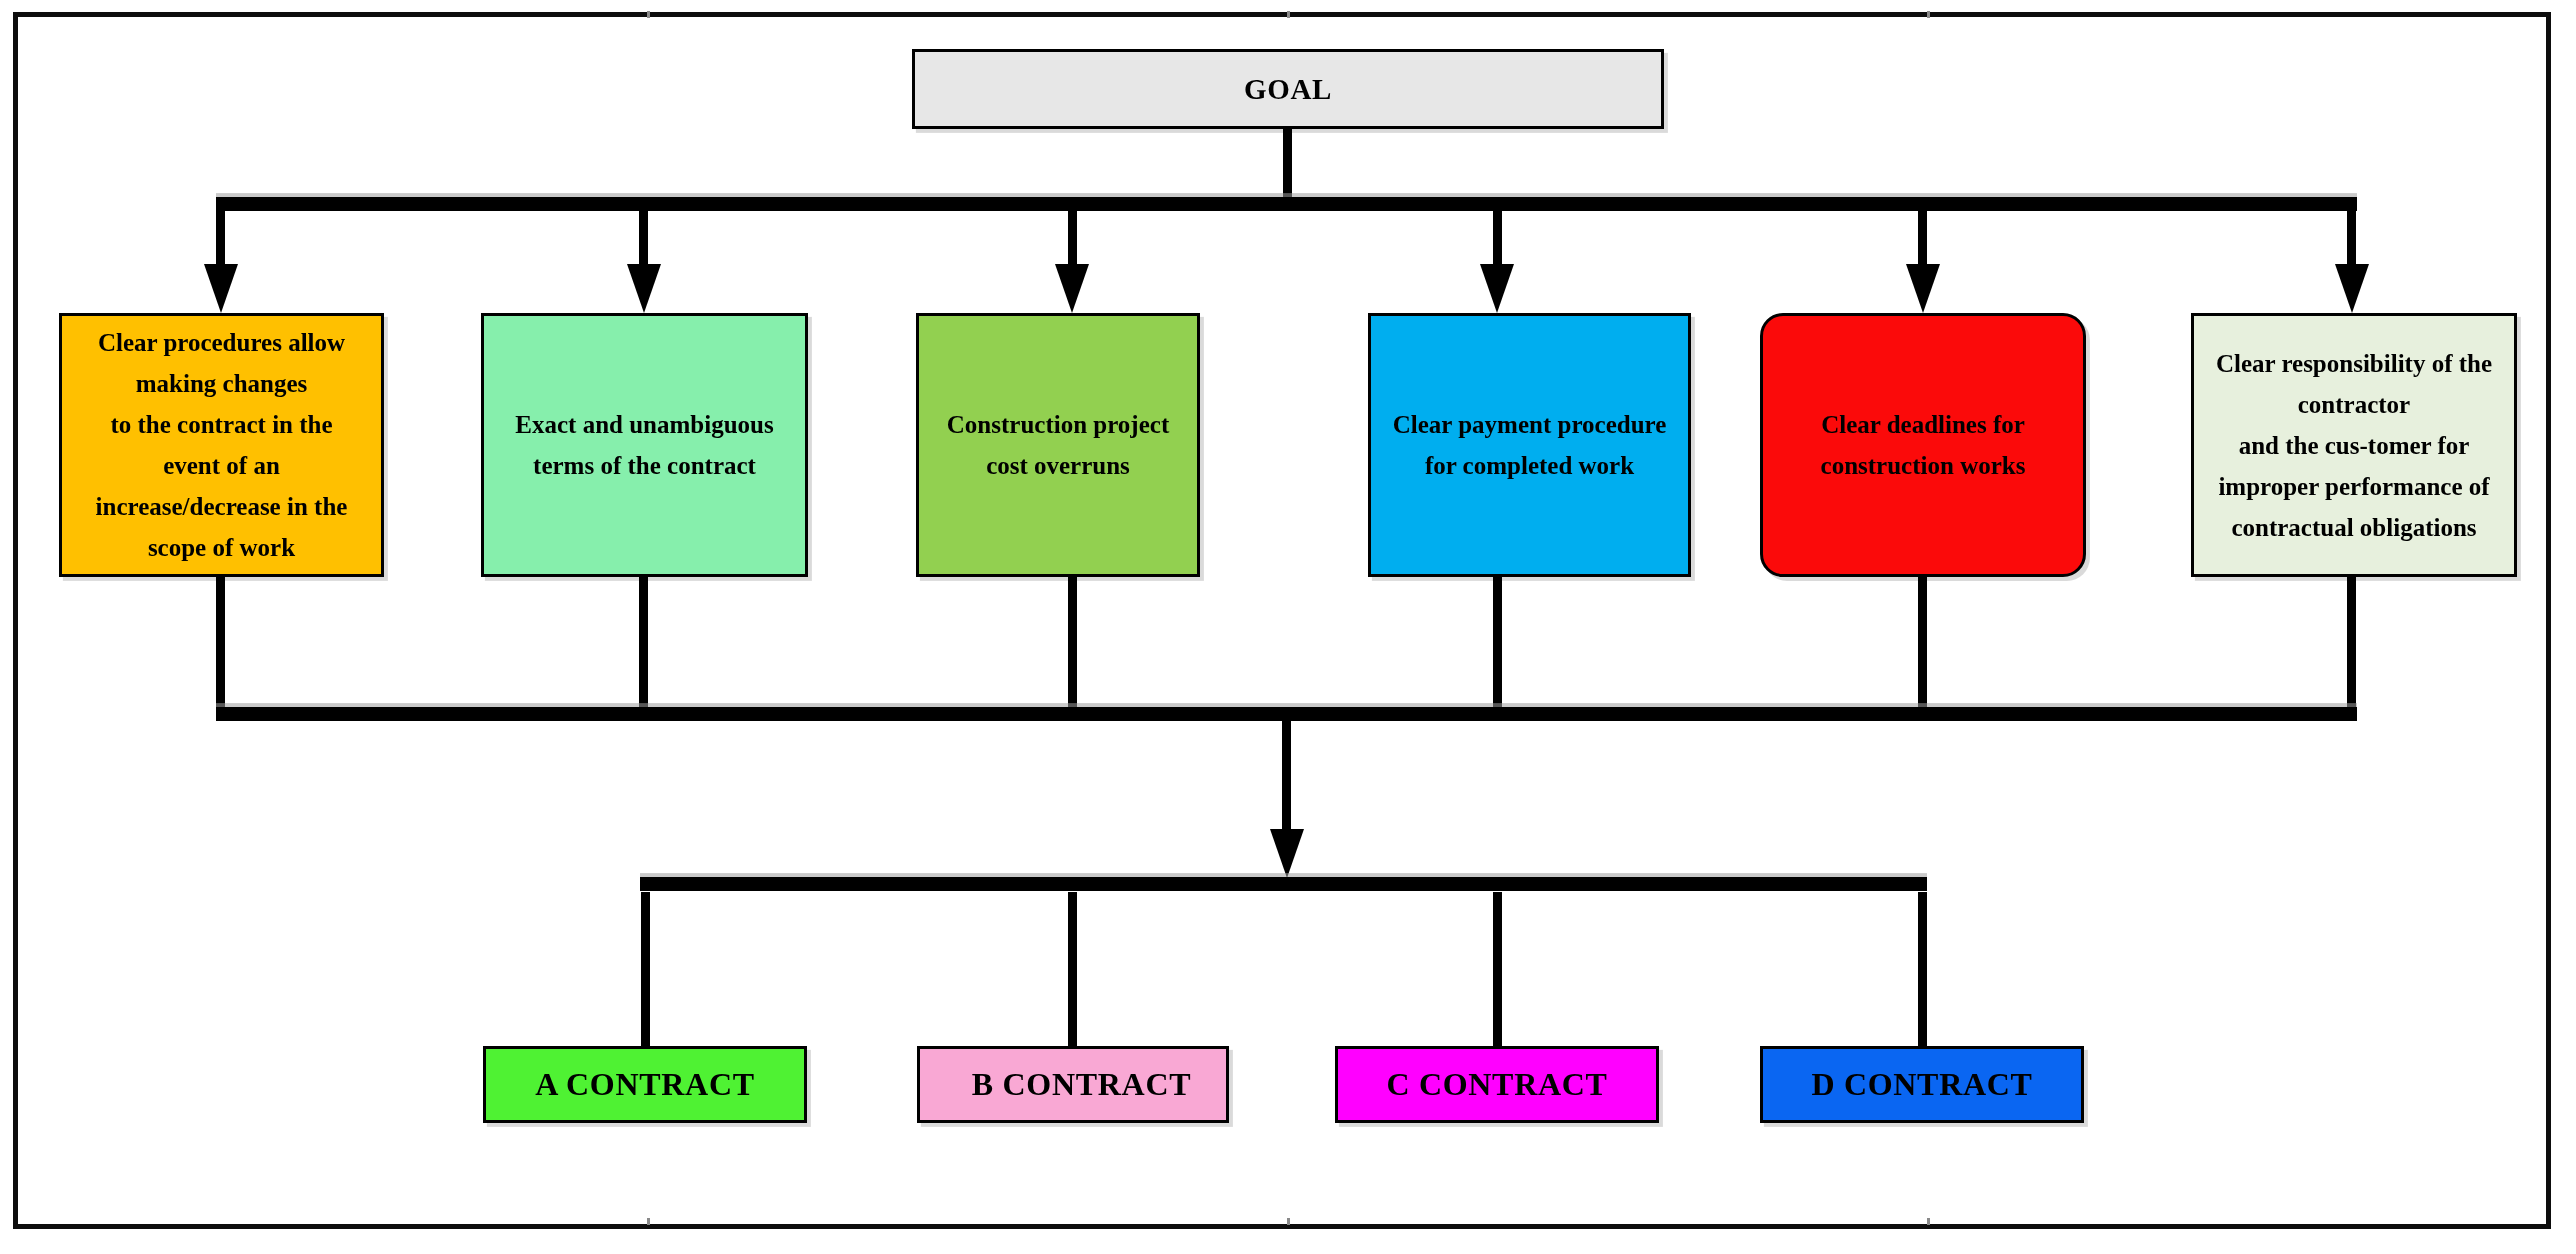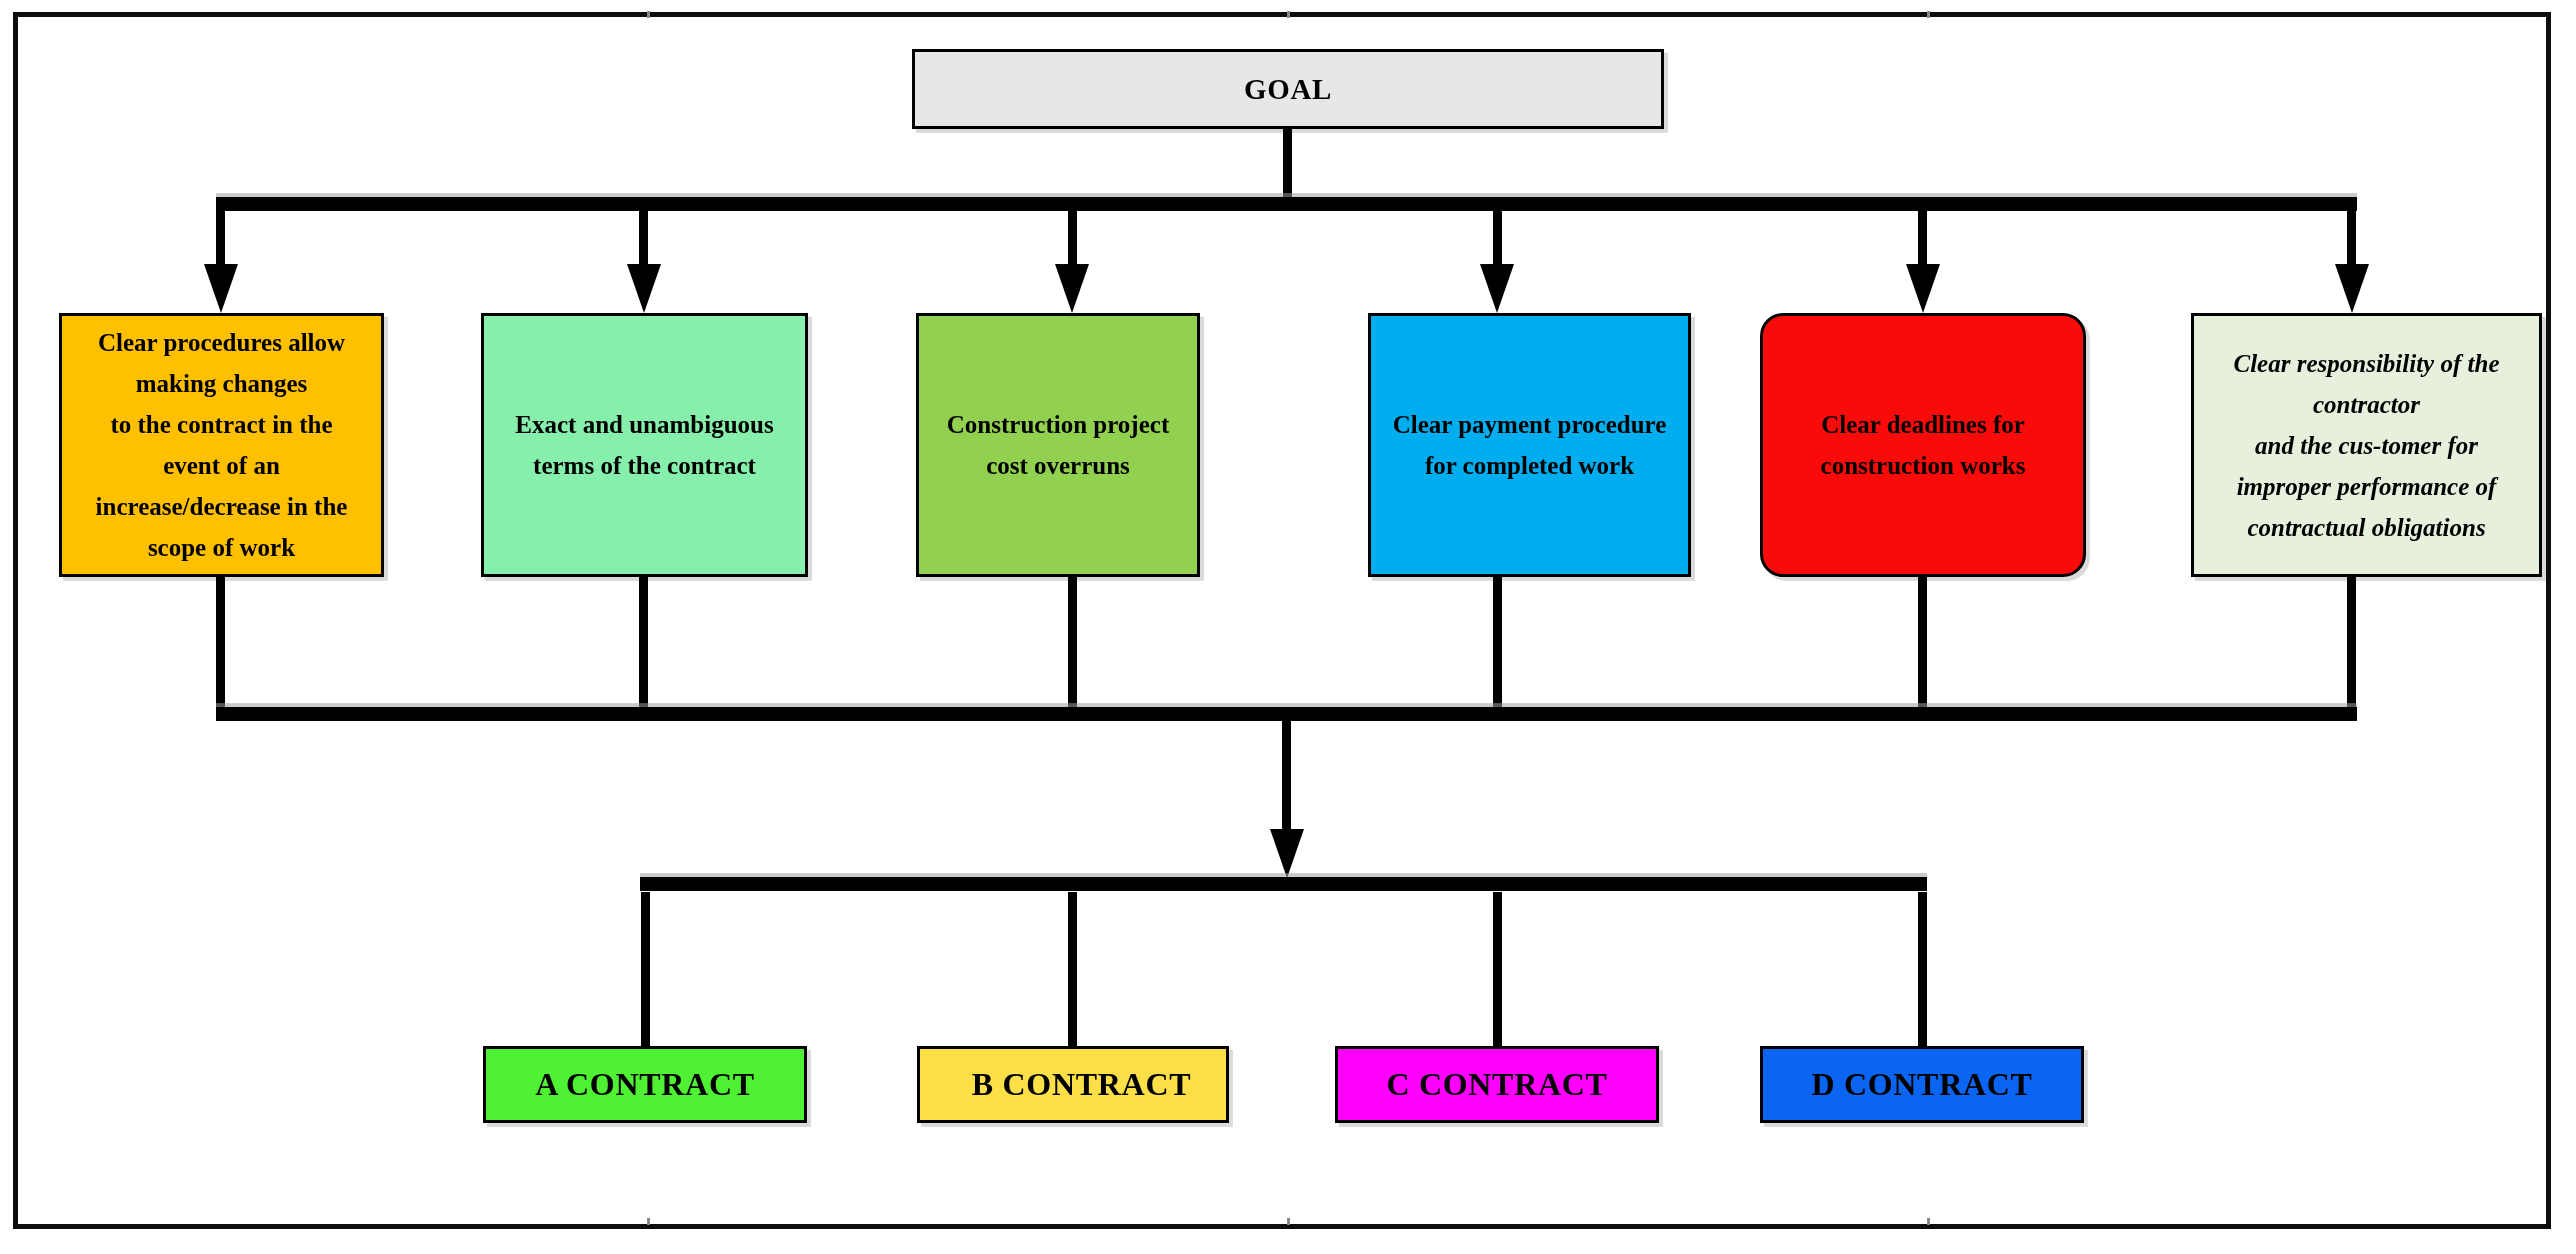--- a/index.html
+++ b/index.html
@@ -31,21 +31,21 @@
     box-shadow:3.9px 3.9px 0 rgba(158,158,158,.38);
   }
   .goal{left:912px;top:49px;width:752px;height:80px;font-size:29px;letter-spacing:0.7px;align-items:center;}
   .factor{top:313px;height:264px;font-size:25px;line-height:41px;}
   .factor .txt{white-space:pre-line;width:100%;}
   .f1{left:59px;width:325px;}
   .f2{left:481px;width:327px;}
   .f3{left:916px;width:284px;}
   .f4{left:1368px;width:323px;}
   .f5{left:1760px;width:326px;}
-  .f6{left:2191px;width:351px;font-style:italic;}
+  .f6{left:2191px;width:326px;}
   .contract{top:1046px;height:77px;font-size:32px;border-width:3.3px;letter-spacing:0.7px;}
   .ca{left:483px;width:324px;}
   .cb{left:917px;width:312px;}
   .cc{left:1335px;width:324px;}
   .cd{left:1760px;width:324px;}
 </style>
 </head>
 <body>
 
 <div class="frame"></div>
@@ -121,21 +121,21 @@
 <div class="bar" style="left: 640px; top: 877px; width: 1287px; background-color: rgb(0, 0, 0);"></div>
 
 <div class="ln vshaft" style="left: 641px; top: 892px; height: 154px; background-color: rgb(0, 0, 0);"></div>
 <div class="ln vshaft" style="left: 1068px; top: 892px; height: 154px; background-color: rgb(0, 0, 0);"></div>
 <div class="ln vshaft" style="left: 1493px; top: 892px; height: 154px; background-color: rgb(0, 0, 0);"></div>
 <div class="ln vshaft" style="left: 1918px; top: 892px; height: 154px; background-color: rgb(0, 0, 0);"></div>
 
 <div class="box contract ca" style="background-color: rgb(79, 242, 51);">
   <span>A CONTRACT</span>
 </div>
-<div class="box contract cb" style="background-color: #fde047; padding-left: 17px;">
+<div class="box contract cb" style="background-color: #f9a8d4; padding-left: 17px;">
   <span>B CONTRACT</span>
 </div>
 <div class="box contract cc" style="background-color: rgb(255, 0, 255);">
   <span>C CONTRACT</span>
 </div>
 <div class="box contract cd" style="background-color: rgb(10, 102, 242);">
   <span>D CONTRACT</span>
 </div>
 
 

